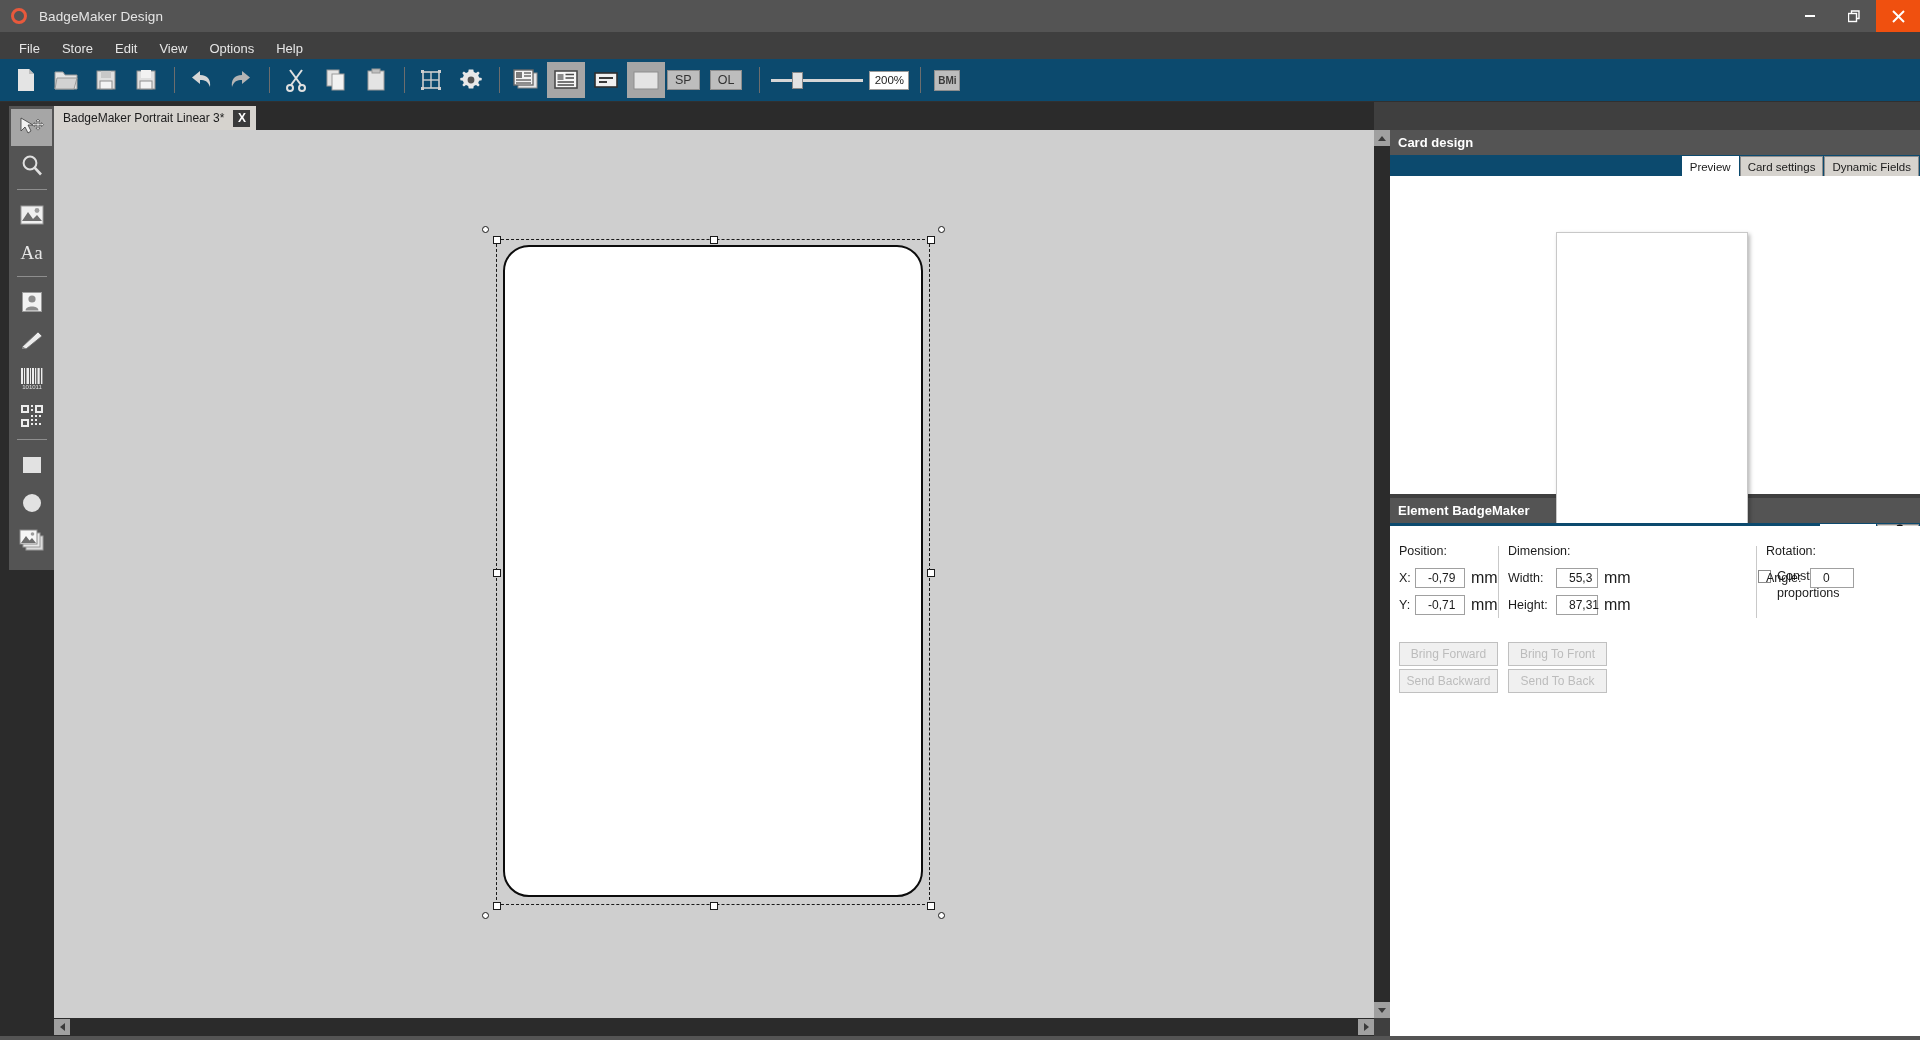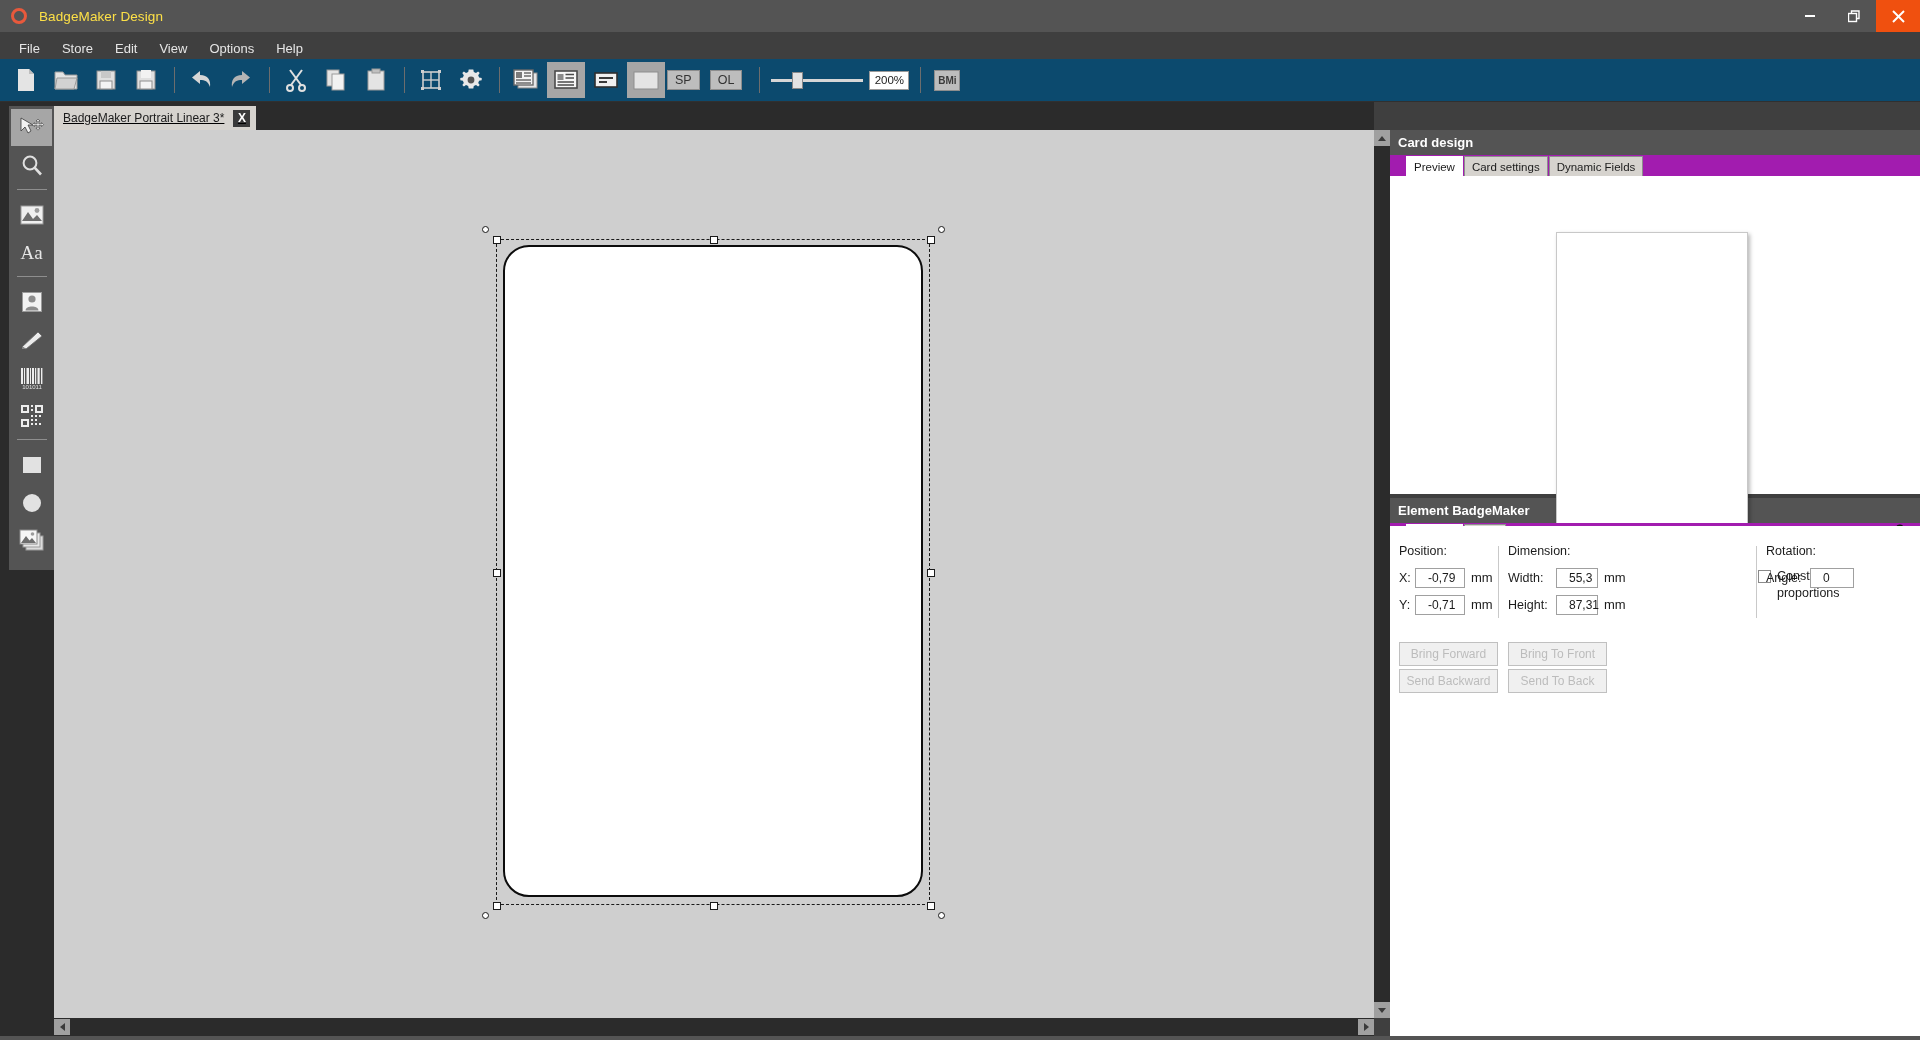--- a/index.html
+++ b/index.html
@@ -18,21 +18,21 @@
     display: flex; align-items: center;
   }
   #app-logo {
     width: 16px; height: 16px; margin-left: 11px; margin-right: 12px;
     border-radius: 50%;
     border: 3.5px solid #e8593c;
     background: #545454;
     flex: none;
   }
   #app-title {
-    color: #fde047; font-size: 13.5px; letter-spacing: .1px;
+    color: #e5e5e5; font-size: 13.5px; letter-spacing: .1px;
   }
   .wbtn {
     width: 44px; height: 32px;
     display: flex; align-items: center; justify-content: center;
     color: #ffffff;
   }
   #win-controls { position: absolute; right: 0; top: 0; display: flex; }
   #btn-close { background: #f0500f; }
   .wbtn svg { display: block; }
 
@@ -117,21 +117,20 @@
 
   
   #tabstrip {
     position: absolute; top: 102px; left: 54px; width: 1320px; height: 28px;
     background: #2b2b2b;
   }
   #doc-tab {
     position: absolute; top: 4px; left: 0px; height: 24px;
     background: #d6d3ce; display: flex; align-items: center;
     padding: 0 6px 0 9px;
-    text-decoration: underline;
   }
   #doc-tab-label { font-size: 12px; color: #1b1b1b; margin-right: 9px; }
   #doc-tab-close {
     width: 17px; height: 17px; background: #3a3a3a; color: #fff;
     display: flex; align-items: center; justify-content: center;
     font-size: 12px; font-weight: bold;
   }
 
   
   #canvas-region {
@@ -180,22 +179,22 @@
   #right-panel {
     position: absolute; top: 130px; left: 1390px; width: 530px; height: 910px;
     background: #3f3f3f;
   }
   .panel-hdr {
     height: 25px; color: #ffffff; font-size: 13px; font-weight: bold;
     display: flex; align-items: center; padding-left: 8px;
     background: #545454;
   }
   .tabrow {
-    height: 21px; background: #a21caf; display: flex; align-items: flex-end;
-    padding-left: 16px; position: relative;
+    height: 21px; background: #0c4a6e; display: flex; align-items: flex-end;
+    padding-left: 7px; position: relative; justify-content: flex-end;
   }
   .ptab {
     height: 20px; background: #d6d3ce; color: #1b1b1b;
     font-size: 11.5px; padding: 0 7px;
     display: flex; align-items: center;
     border: 1px solid #8d8d8d; border-bottom: none; margin-right: 1px;
   }
   .ptab.active { background: #ffffff; border-color: #ffffff; }
   #card-design-body {
     background: #ffffff; height: 318px; position: relative;
@@ -221,21 +220,21 @@
   .col-rot { left: 376px; }
   .vrule { position: absolute; top: 2px; width: 1px; height: 72px; background: #c9c9c9; }
   .grp-label { font-size: 12.5px; color: #1b1b1b; margin-bottom: 9px; display: block; }
   .fld-row { display: flex; align-items: center; margin-bottom: 6px; height: 21px; }
   .fld-lbl { font-size: 12.5px; color: #1b1b1b; }
   .fld-input {
     height: 20px; border: 1px solid #a0a0a0; background: #ffffff;
     font-size: 12px; color: #1b1b1b;
     display: flex; align-items: center; padding-left: 12px;
   }
-  .unit { font-size: 13px; color: #1b1b1b; margin-left: 6px; }
+  .unit { font-size: 16px; color: #1b1b1b; margin-left: 6px; }
   #constrain-wrap {
     position: absolute; left: 250px; top: 24px;
     display: flex; align-items: flex-start;
   }
   #constrain-box {
     width: 13px; height: 13px; border: 1px solid #8a8a8a; background: #fff;
     margin-right: 6px; margin-top: 2px; flex: none;
   }
   #constrain-label { font-size: 12.5px; color: #1b1b1b; line-height: 17px; width: 66px; }
 

